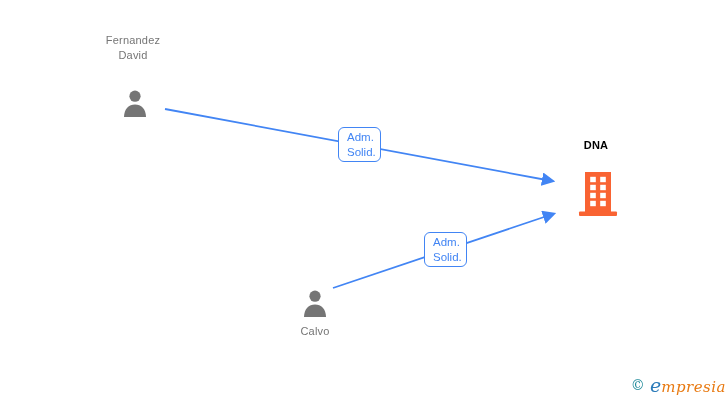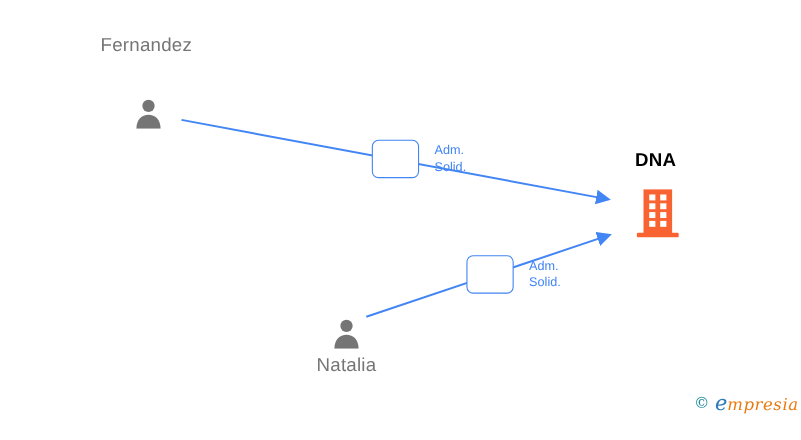--- a/index.html
+++ b/index.html
@@ -12,21 +12,21 @@
     overflow: hidden;
     font-family: "Liberation Sans", "DejaVu Sans", sans-serif;
   }
   .edges { position: absolute; left: 0; top: 0; }
   .edge-line { stroke: #4285f4; stroke-width: 1.8; fill: none; }
 
   .node-label {
     position: absolute;
     text-align: center;
     color: #757575;
-    font-size: 17px;
+    font-size: 11px;
     line-height: 15px;
     letter-spacing: 0.2px;
   }
   .company-label {
     color: #000000;
     font-weight: bold;
   }
   .icon-wrap { position: absolute; }
 
   .edge-label-box {
@@ -34,26 +34,26 @@
     background: #ffffff;
     border: 1.7px solid #4285f4;
     border-radius: 6px;
     color: #4285f4;
     font-size: 11.5px;
     line-height: 15px;
     padding: 2px 0 2px 8px;
     width: 43px;
     height: 35px;
   }
-  .edge-label-box span { display: block; margin-left: 48px; }
+  .edge-label-box span { display: block; }
 
   .watermark {
     position: absolute;
     right: 2px;
-    top: 356px;
+    top: 374px;
     white-space: nowrap;
     font-family: "DejaVu Serif", serif;
   }
   .wm-copy { color: #1e8a9a; font-size: 14px; vertical-align: 2px; }
   .wm-e { color: #2b7bb9; font-style: italic; font-size: 19px; font-family: "DejaVu Serif", serif; }
   .wm-rest { color: #e87a12; font-style: italic; font-size: 15px; letter-spacing: 0.5px; }
 </style>
 </head>
 <body>
 
@@ -64,36 +64,37 @@
       <marker id="arrowhead" viewBox="0 0 10 10" refX="7.5" refY="5" markerWidth="7.5" markerHeight="7.5" orient="auto">
         <path d="M0,0 L10,5 L0,10 z" fill="#4285f4"></path>
       </marker>
     </defs>
     <line class="edge-line" x1="165" y1="109" x2="552" y2="181" marker-end="url(#arrowhead)"></line>
     <line class="edge-line" x1="333" y1="288" x2="553" y2="214" marker-end="url(#arrowhead)"></line>
   </svg>
 
   <div class="node-label" style="left:73px; top:33px; width:120px;">
     <div>Fernandez</div>
+    <div>David</div>
   </div>
   <div class="icon-wrap" style="left:121px; top:89px;">
     <svg width="28" height="28" viewBox="0 0 28 28">
       <circle cx="14" cy="7.2" r="5.6" fill="#757575"></circle>
       <path d="M3 28 c0,-8.2 4.9,-12.6 11,-12.6 c6.1,0 11,4.4 11,12.6 z" fill="#757575"></path>
     </svg>
   </div>
 
   <div class="icon-wrap" style="left:301px; top:289px;">
     <svg width="28" height="28" viewBox="0 0 28 28">
       <circle cx="14" cy="7.2" r="5.6" fill="#757575"></circle>
       <path d="M3 28 c0,-8.2 4.9,-12.6 11,-12.6 c6.1,0 11,4.4 11,12.6 z" fill="#757575"></path>
     </svg>
   </div>
   <div class="node-label" style="left:255px; top:324px; width:120px;">
-    <div>Natalia</div>
+    <div>Calvo</div>
   </div>
 
   <div class="node-label company-label" style="left:536px; top:138px; width:120px;">
     <div>DNA</div>
   </div>
   <div class="icon-wrap" style="left:578px; top:172px;">
     <svg width="40" height="44" viewBox="0 0 40 44">
       <rect x="7" y="0" width="26" height="40" fill="#f96332"></rect>
       <rect x="1" y="39.5" width="38" height="4.5" rx="1" fill="#f96332"></rect>
       <rect x="12.2" y="4.8" width="5.6" height="5.4" fill="#ffffff"></rect>

